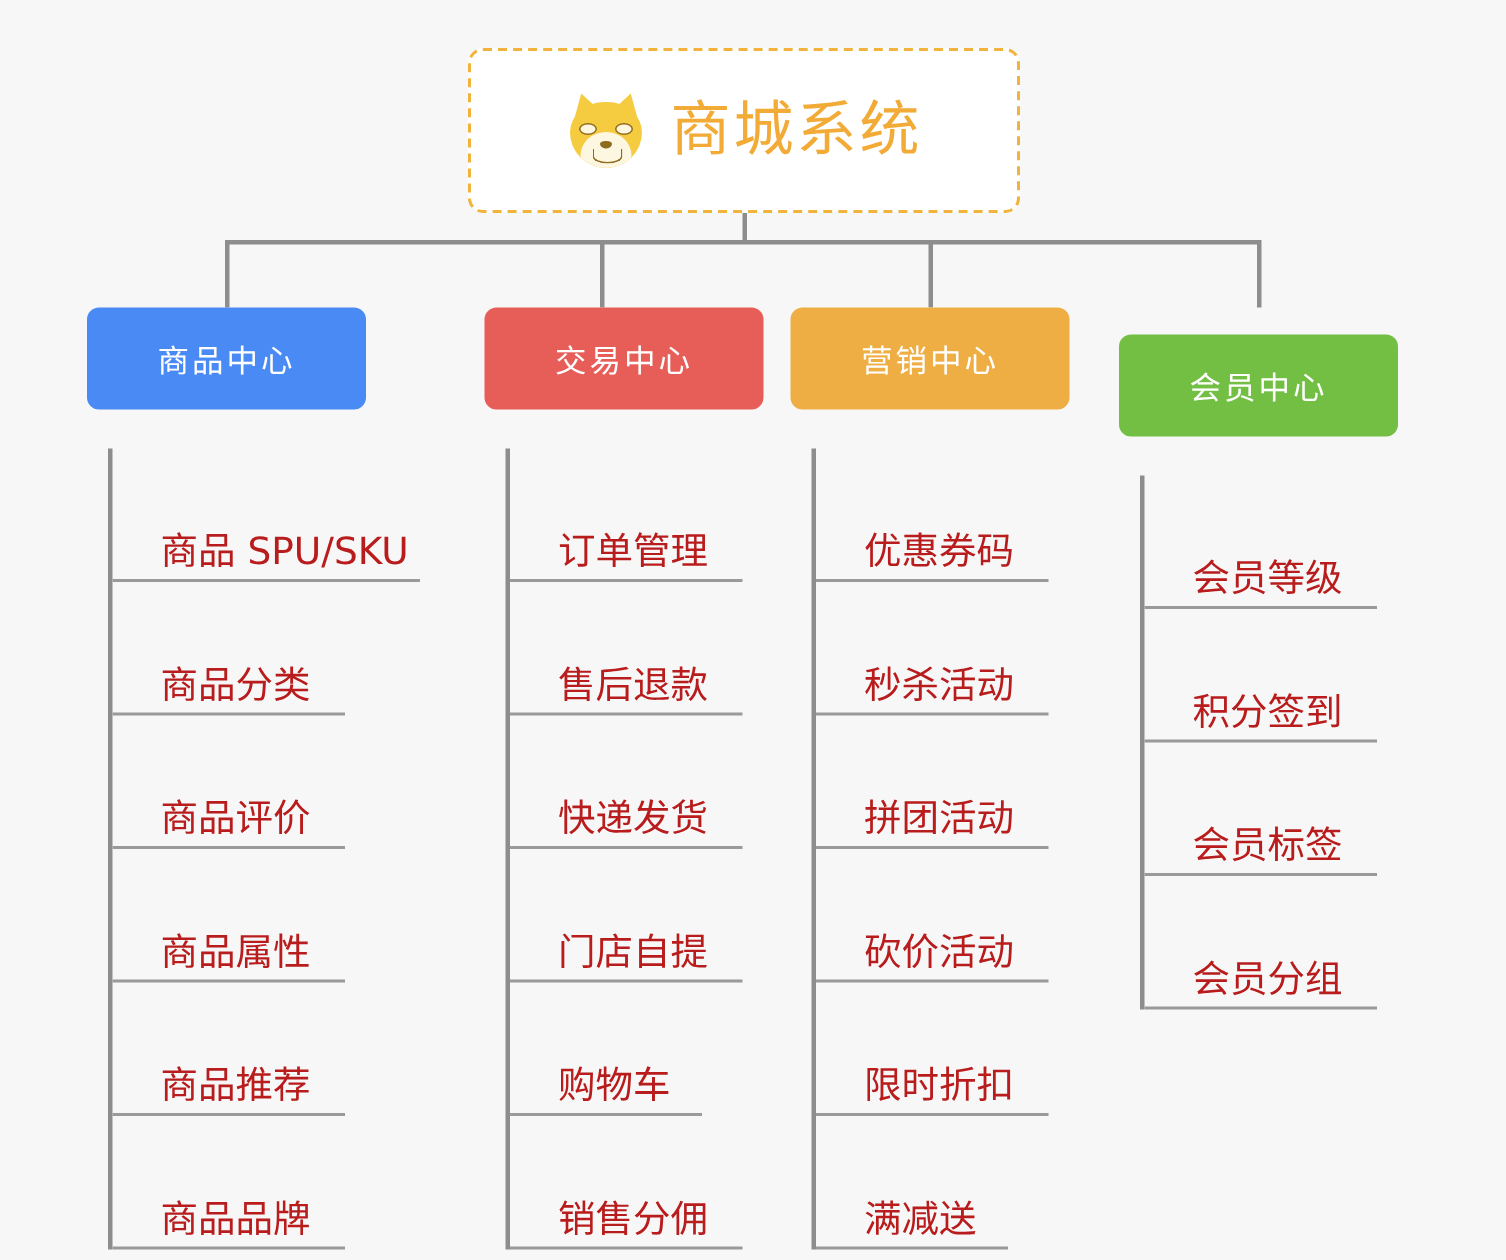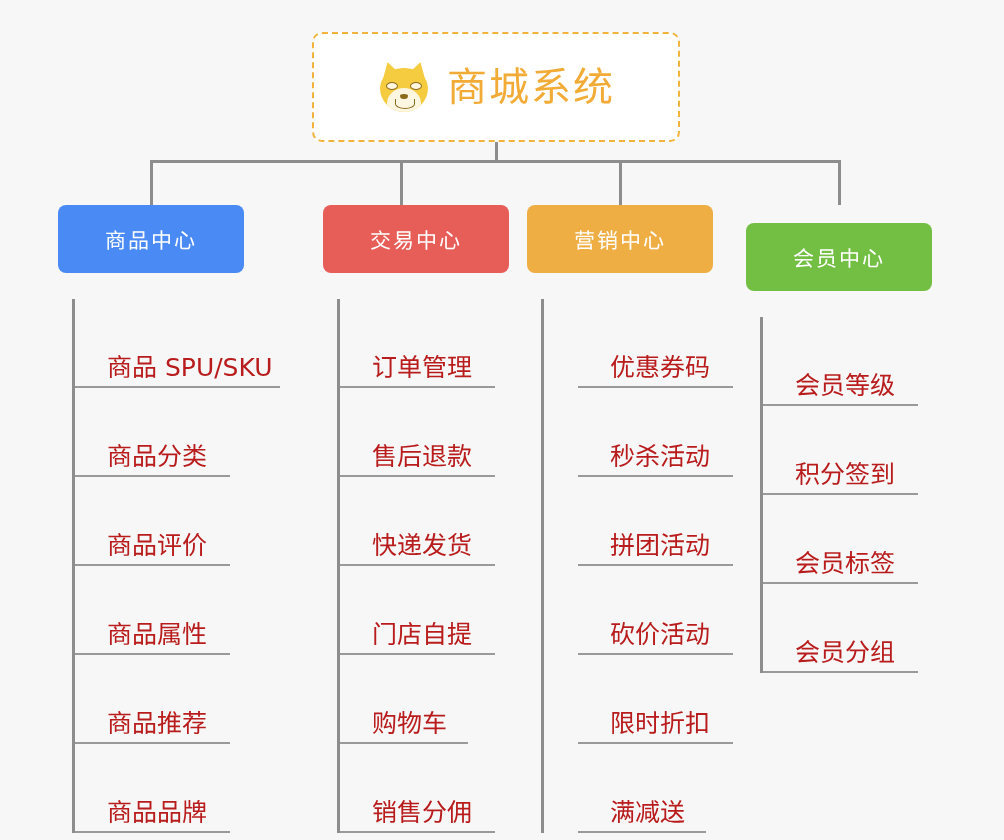--- a/index.html
+++ b/index.html
@@ -277,21 +277,21 @@
         <span class="leaf-label">销售分佣</span>
         <span class="leaf-underline" style="width: 155px; background: rgb(154, 154, 154);"></span>
       </div>
     </div>
   </div>
 
   <div class="column col-3">
     <div class="cat-header" style="background: rgb(238, 174, 68);">
       <span>营销中心</span>
     </div>
-    <div class="leaf-list" style="border-left-color: rgb(141, 141, 141); padding-left: 34px;">
+    <div class="leaf-list" style="border-left-color: rgb(141, 141, 141);">
       <div class="leaf-item">
         <span class="leaf-label">优惠券码</span>
         <span class="leaf-underline" style="width: 155px; background: rgb(154, 154, 154);"></span>
       </div>
       <div class="leaf-item">
         <span class="leaf-label">秒杀活动</span>
         <span class="leaf-underline" style="width: 155px; background: rgb(154, 154, 154);"></span>
       </div>
       <div class="leaf-item">
         <span class="leaf-label">拼团活动</span>

